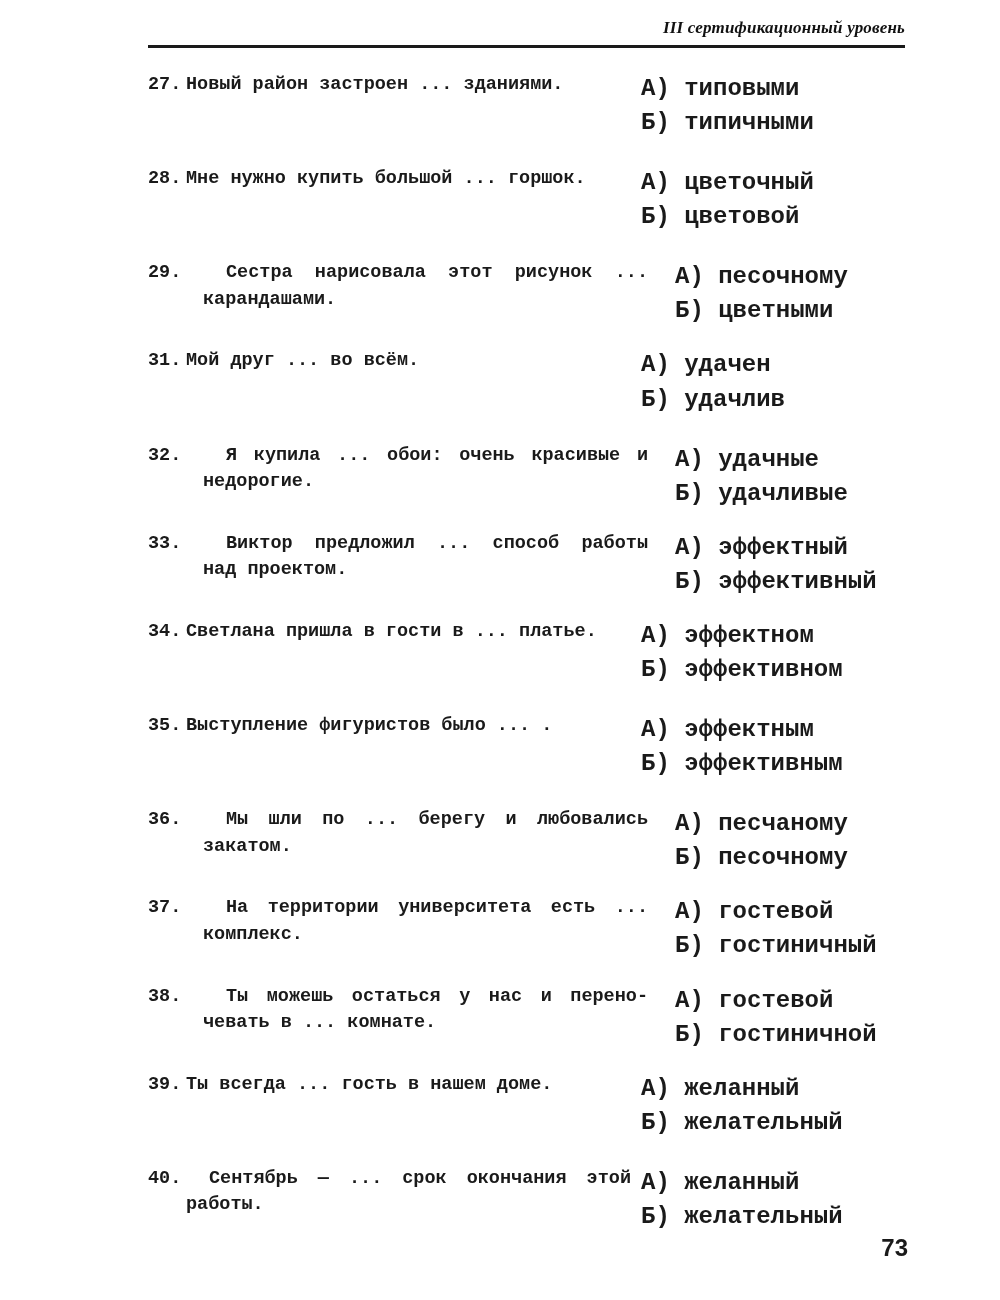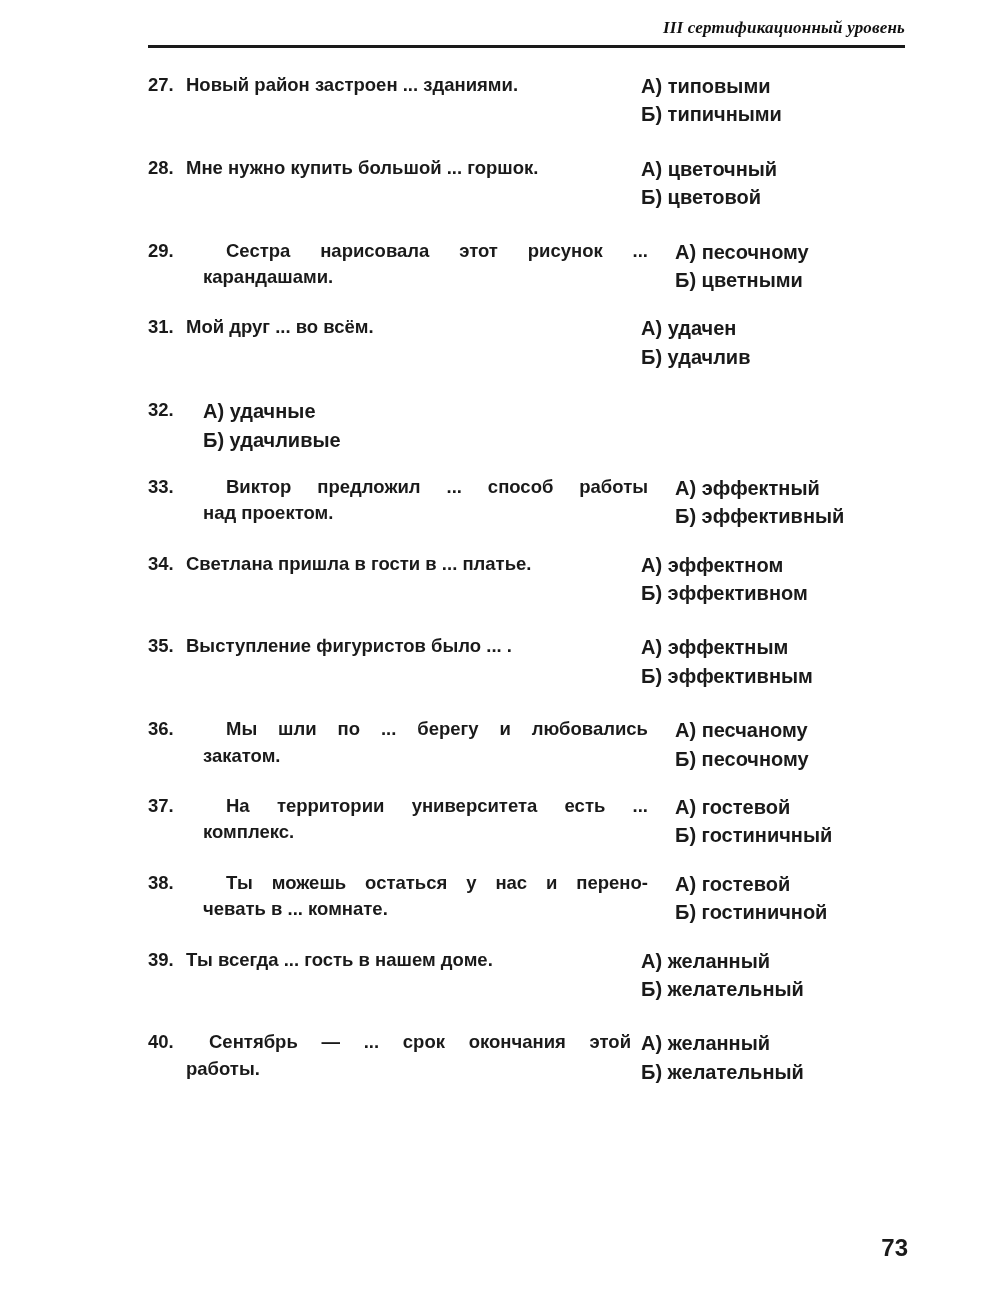--- a/index.html
+++ b/index.html
@@ -38,20 +38,21 @@
     left: 148px;
     right: 95px;
     height: 3px;
     background: #1a1a1a;
   }
   .content {
     position: absolute;
     top: 72px;
     left: 148px;
     right: 76px;
+    font-family: Liberation Mono, monospace;
   }
   .item {
     display: flex;
     align-items: flex-start;
     margin-bottom: 15px;
   }
   .num {
     width: 38px;
     flex: 0 0 38px;
     font-size: 18.5px;
@@ -73,21 +74,21 @@
   .sentence .line {
     display: block;
   }
   .sentence .line.justify {
     text-align: justify;
     text-align-last: justify;
     margin-left: 23px;
   }
   .options {
     flex: 1 1 auto;
-    font-size: 20px;
+    font-size: 24px;
     font-weight: bold;
     line-height: 1.42;
     white-space: nowrap;
   }
   .options .opt {
     display: block;
   }
   .pagenum {
     position: absolute;
     right: 92px;
@@ -151,20 +152,24 @@
         <span class="line">Мой друг ... во всём.</span>
       </div>
       <div class="options">
         <span class="opt">А) удачен</span>
         <span class="opt">Б) удачлив</span>
       </div>
     </div>
 
     <div class="item gap-md">
       <div class="num">32.</div>
+      <div class="sentence">
+        <span class="line justify">Я купила ... обои: очень красивые и</span>
+        <span class="line">недорогие.</span>
+      </div>
       <div class="options">
         <span class="opt">А) удачные</span>
         <span class="opt">Б) удачливые</span>
       </div>
     </div>
 
     <div class="item gap-md">
       <div class="num">33.</div>
       <div class="sentence">
         <span class="line justify">Виктор предложил ... способ работы</span>

